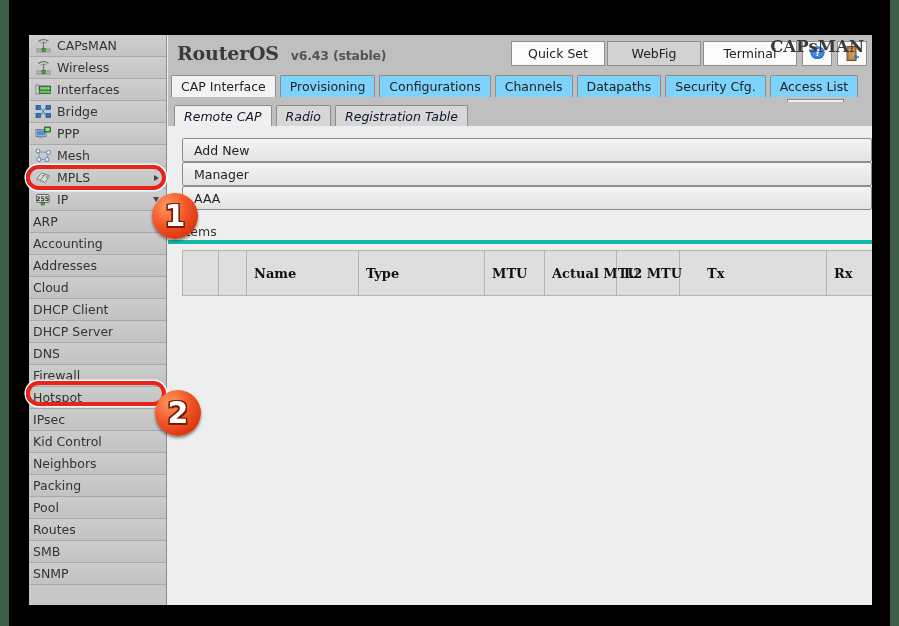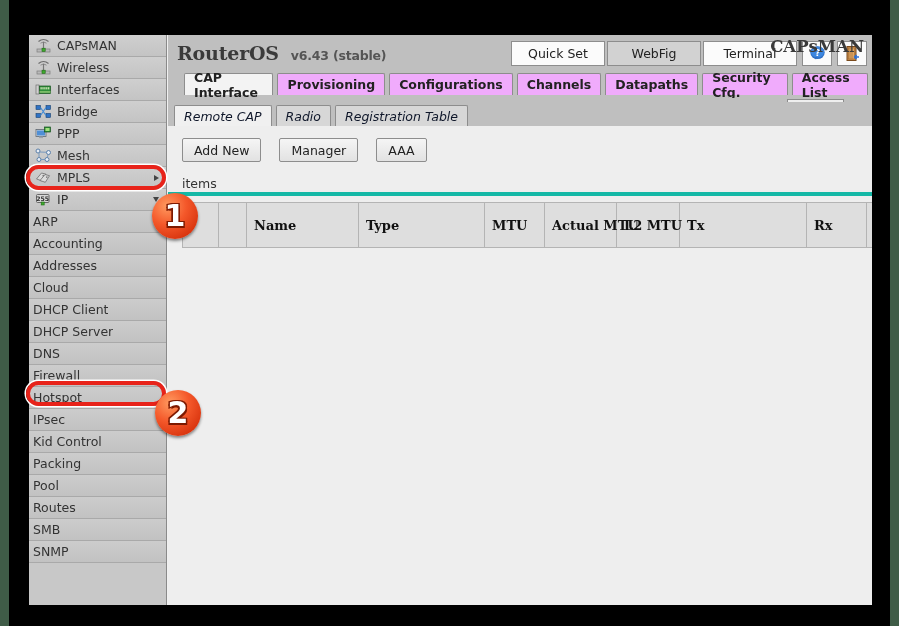--- a/index.html
+++ b/index.html
@@ -132,31 +132,30 @@
     background: #fbfbfb;
     border: 1px solid #8d8d8d;
     display: flex; align-items: center; justify-content: center;
     margin-left: 3px;
   }
 
   
   #tabrow {
     position: relative;
     height: 25px;
-    padding-left: 16px;
-    display: flex;
-    align-items: flex-start;
+    padding-left: 3px;
+    display: flex;
+    align-items: center;
     background: #bfbfbf;
-    font-weight: bold;
   }
   .tab {
     height: 22px;
     padding: 0 9px;
     margin-right: 4px;
-    background: #f0abfc;
+    background: #7dd3fc;
     border: 1px solid #8d8d8d;
     border-bottom: none;
     display: flex; align-items: center;
     font-size: 12.5px;
     color: #222;
     border-radius: 2px 2px 0 0;
   }
   .tab.active {
     background: #f3f3f3;
   }
@@ -212,21 +211,22 @@
     font-size: 12.5px;
     color: #0f172a;
     border-radius: 2px 2px 0 0;
     font-style: italic;
   }
   .subtab.active { background: #f0f0f0; }
 
   #toolbar {
     padding: 12px 0 0 14px;
     display: flex;
-    gap: 18px;
+    gap: 0;
+    flex-direction: column;
   }
   .tbtn {
     height: 24px;
     padding: 0 11px;
     background: linear-gradient(to bottom,#f5f5f5 0%, #e2e2e2 100%);
     border: 1px solid #8d8d8d;
     font-size: 12.5px;
     color: #222;
     display: flex; align-items: center;
     border-radius: 2px;
@@ -416,20 +416,23 @@
           <span class="mlabel">Firewall</span>
         </div>
         <div class="menu-item sub">
           <span class="mlabel">Hotspot</span>
         </div>
         <div class="menu-item sub">
           <span class="mlabel">IPsec</span>
         </div>
         <div class="menu-item sub">
           <span class="mlabel">Kid Control</span>
+        </div>
+        <div class="menu-item sub">
+          <span class="mlabel">Neighbors</span>
         </div>
         <div class="menu-item sub">
           <span class="mlabel">Packing</span>
         </div>
         <div class="menu-item sub">
           <span class="mlabel">Pool</span>
         </div>
         <div class="menu-item sub">
           <span class="mlabel">Routes</span>
         </div>
@@ -504,21 +507,21 @@
 
         <div id="table-wrap">
           <div id="thead">
               <div class="th" style="width: 36px; flex: 0 0 36px;"></div>
               <div class="th" style="width: 28px; flex: 0 0 28px;"></div>
               <div class="th" style="width: 112px; flex: 0 0 112px;">Name</div>
               <div class="th" style="width: 126px; flex: 0 0 126px;">Type</div>
               <div class="th" style="width: 60px; flex: 0 0 60px;">MTU</div>
               <div class="th" style="width: 72px; flex: 0 0 72px;">Actual MTU</div>
               <div class="th" style="width: 63px; flex: 0 0 63px;">L2 MTU</div>
-              <div class="th" style="width: 127px; flex: 0 0 127px;">Tx</div>
+              <div class="th" style="width: 127px; flex: 0 0 127px; margin-left: 20px;">Tx</div>
               <div class="th" style="width: 60px; flex: 0 0 60px;">Rx</div>
             </div>
         </div>
       </div>
 
     </div>
   </div>
 
   <div class="hl-ring" style="left:26px; top:165px; width:140px; height:25px;"></div>
   <div class="badge" style="left:152px; top:193px;">1</div>

